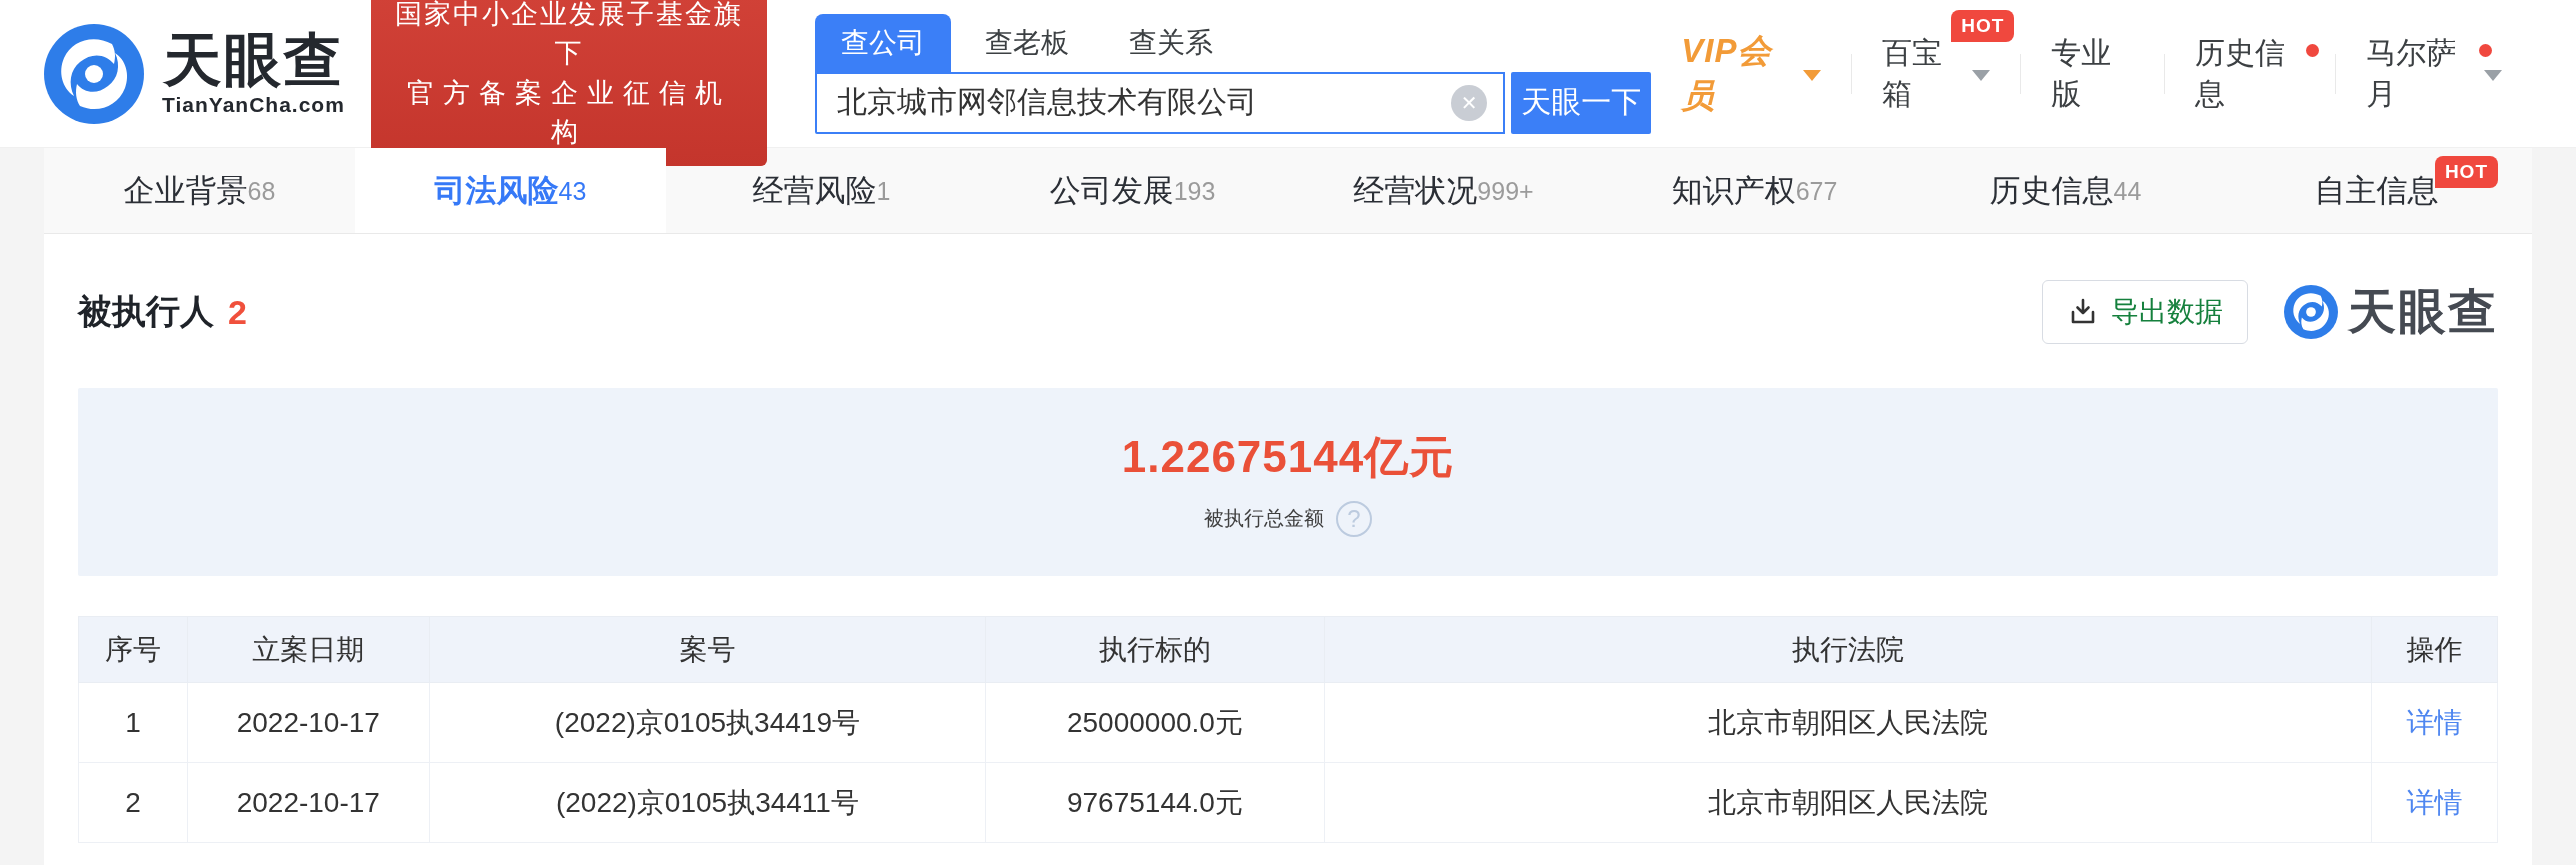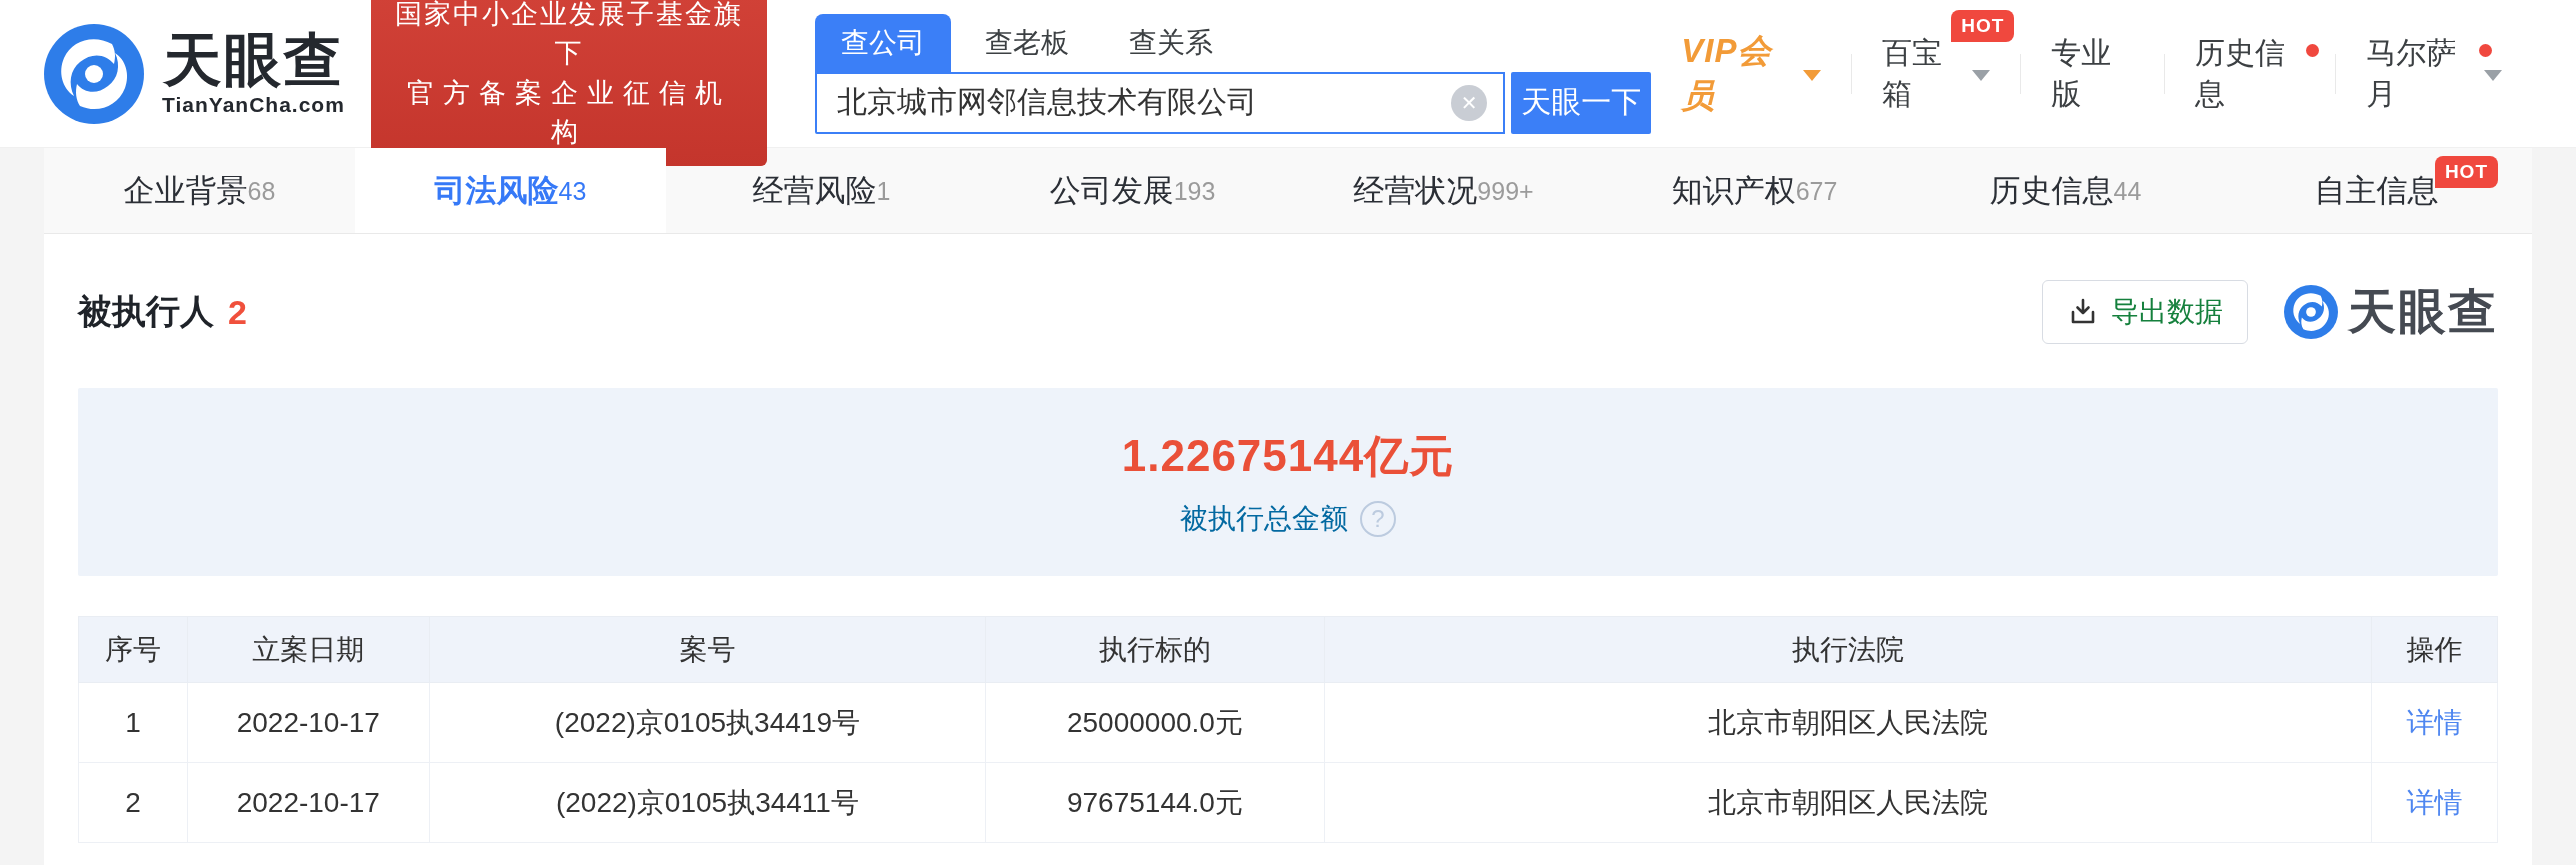--- a/index.html
+++ b/index.html
@@ -110,21 +110,21 @@
   .watermark .wm-circle { width:54px; height:54px; }
   .watermark .wm-text { font-size:48px; font-weight:bold; color:#454a52; letter-spacing:2px; }
 
   .summary-card {
     margin-top:44px; background:#eef3fa; border-radius:2px;
     height:188px; display:flex; flex-direction:column;
     align-items:center; justify-content:center; gap:14px;
   }
   .summary-amount { font-size:44px; font-weight:bold; color:#ea5038; letter-spacing:1px; }
   .summary-label-row { display:flex; align-items:center; gap:12px; }
-  .summary-label { font-size:28px; color:#0369a1; }
+  .summary-label { font-size:20px; color:#404040; }
   .help-icon {
     width:36px; height:36px; border:2px solid #bccbdf; border-radius:50%;
     color:#bccbdf; font-size:24px; display:flex; align-items:center;
     justify-content:center; cursor:pointer;
   }
 
   table.data-table {
     width:100%; margin-top:40px; border-collapse:collapse;
     border:1px solid #e9edf3; table-layout:fixed;
   }

